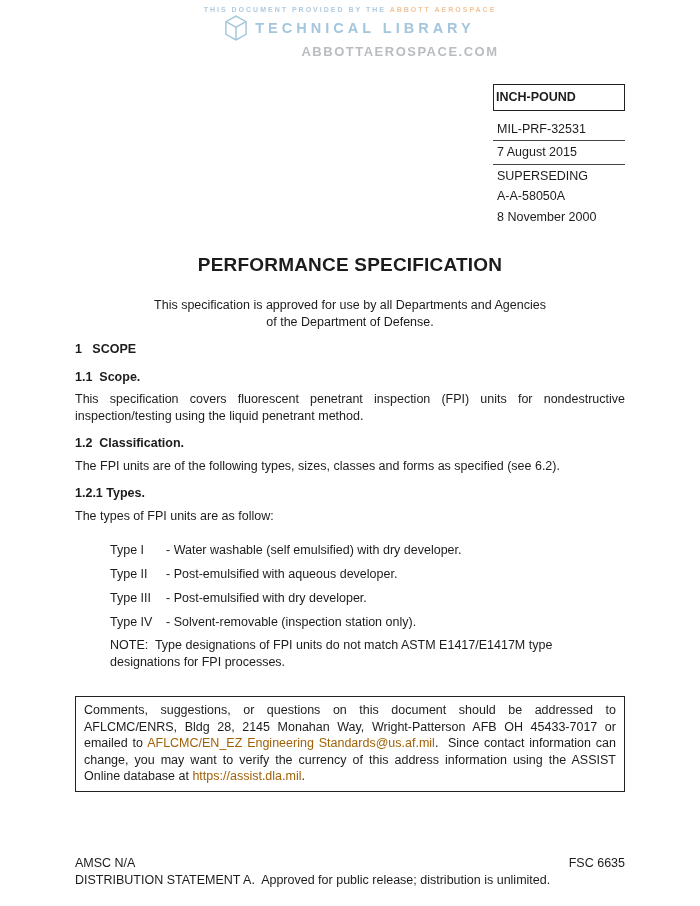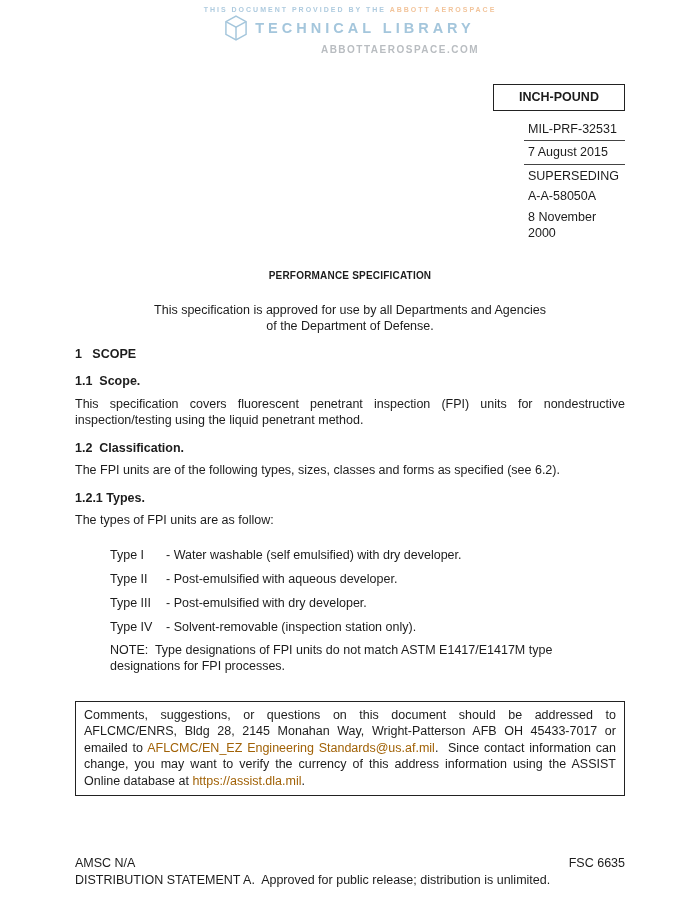--- a/index.html
+++ b/index.html
@@ -20,34 +20,34 @@
   .watermark { padding-top: 5px; height: 54px; text-align: center; }
   .wm-line1 { font-size: 7px; letter-spacing: 2px; font-weight: bold; }
   .wm-blue   { color: #aecbdf; }
   .wm-orange { color: #f2c49b; }
   .wm-line2 { display: flex; justify-content: center; align-items: center; gap: 8px; margin-top: 1px; }
   .wm-cube svg { display: block; }
   .wm-title {
     font-size: 14.5px; font-weight: 600; letter-spacing: 4px;
     color: #a4c6dc; text-shadow: 0 1px 0 #ffffff;
   }
-  .wm-line3 { font-size: 10px; letter-spacing: 1.5px; color: #b9bdc1; font-weight: bold;
+  .wm-line3 { font-size: 13px; letter-spacing: 1.5px; color: #b9bdc1; font-weight: bold;
               transform: translateX(50px); margin-top: 2px; }
 
   
   .header-right { width: 132px; margin-left: auto; margin-top: 30px; }
   .inch-pound-box {
-    border: 1.5px solid #222; text-align: center;
+    border: 1.5px solid #222; text-align: left;
     font-weight: bold; padding: 4px 2px; margin-bottom: 9px;
   }
-  .doc-row { padding: 1px 0 3px 4px; margin-left: 31px; }
+  .doc-row { padding: 1px 0 3px 4px; }
   .doc-row.underlined { border-bottom: 1px solid #444; margin-bottom: 2px; }
 
   
-  .main-title { text-align: center; font-size: 10px; font-weight: bold; margin-top: 24px; letter-spacing: 0.2px; }
+  .main-title { text-align: center; font-size: 19px; font-weight: bold; margin-top: 24px; letter-spacing: 0.2px; }
   .subtitle   { text-align: center; font-weight: bold; margin-top: 16px; }
   .approval   { text-align: center; margin-top: 20px; }
 
   
   .h { font-weight: bold; margin-top: 11px; }
   .h.first { }
   .body { margin-top: 6px; }
   .just { text-align: justify; }
 
   .types { margin-left: 35px; margin-top: 14px; }

